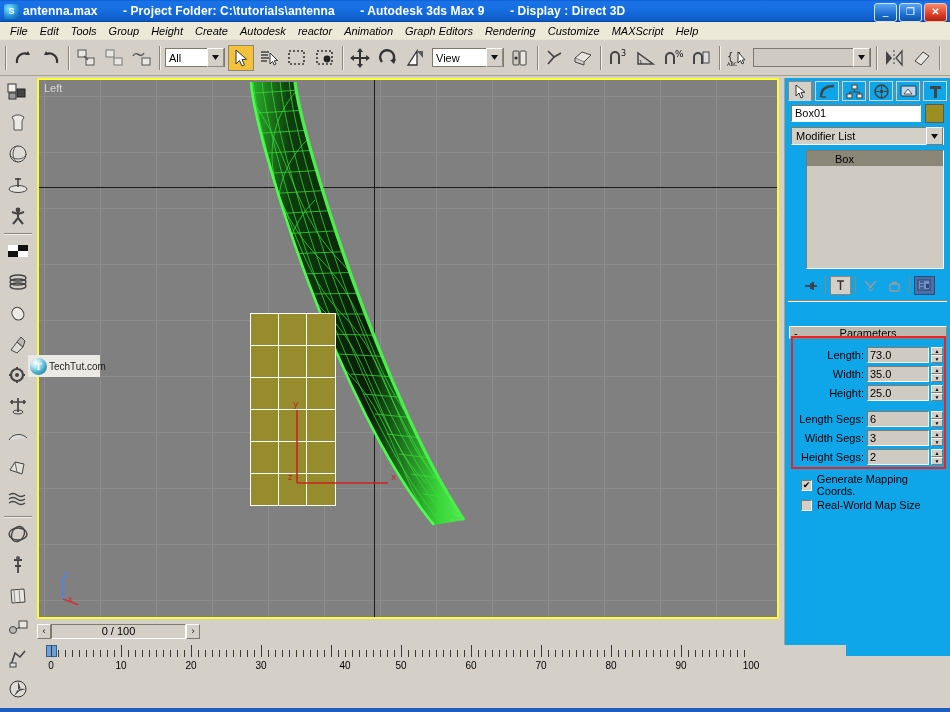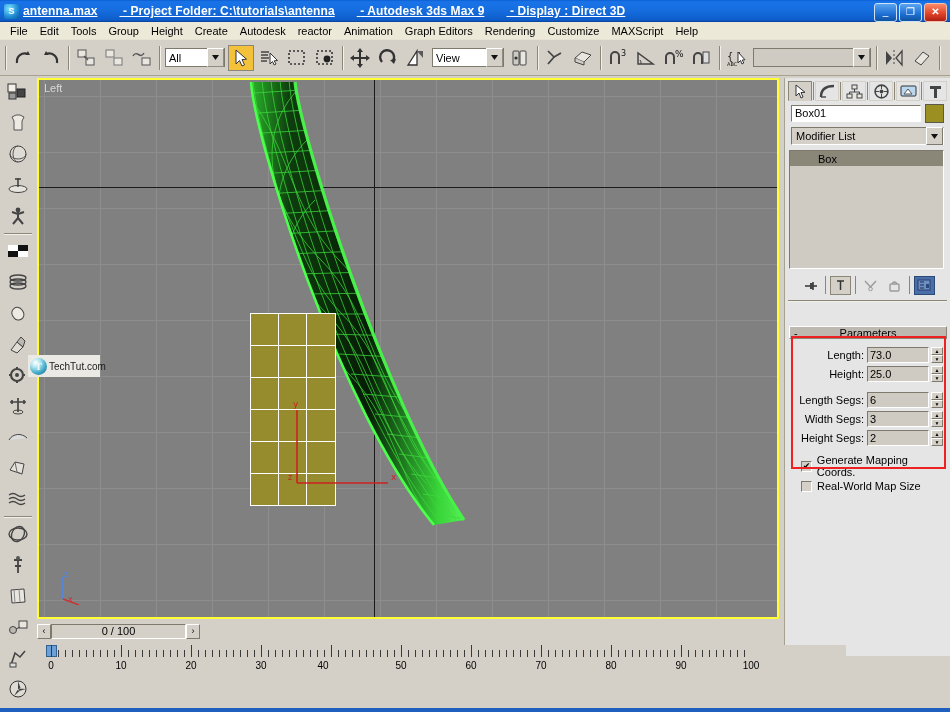--- a/index.html
+++ b/index.html
@@ -6,32 +6,32 @@
   body{width:950px;height:712px;overflow:hidden;font-family:"Liberation Sans",sans-serif;font-size:11px;color:#000;}
   #app{position:relative;width:950px;height:712px;background:#d4d0c8;}
 
   
   .titlebar{position:absolute;left:0;top:0;width:950px;height:22px;
     background:linear-gradient(to bottom,#0b5fd0 0%,#1973e8 8%,#166ee0 45%,#0d5cc8 92%,#083f96 100%);
     display:flex;align-items:center;}
   .tb-icon{width:15px;height:15px;margin:0 4px 0 4px;border-radius:2px;
     background:radial-gradient(circle at 35% 30%,#7fe4ff,#1f8bd4 60%,#0a5b9a);
     color:#fff;font-size:9px;font-weight:bold;text-align:center;line-height:15px;flex:none;}
-  .tb-title{color:#fff;font-weight:bold;font-size:12px;white-space:nowrap;letter-spacing:.1px;text-decoration:underline;}
+  .tb-title{color:#fff;font-weight:bold;font-size:12px;white-space:nowrap;letter-spacing:.1px;}
   .tb-seg{margin-right:22px;}
   .tb-btns{position:absolute;right:3px;top:3px;display:flex;gap:2px;}
   .tb-btn{width:21px;height:17px;border:1px solid #cfe3f7;border-radius:3px;color:#fff;
     font-size:10px;line-height:15px;text-align:center;
     background:linear-gradient(to bottom,#5ba4f0,#1d6fd4 60%,#10529f);}
   .tb-btn.close{background:linear-gradient(to bottom,#f88b6a,#e2452a 55%,#ad2010);border-color:#f5c0ae;font-weight:bold;}
 
   
   .menubar{position:absolute;left:0;top:22px;width:950px;height:17px;background:#ece9d8;
     display:flex;align-items:center;padding-left:4px;border-bottom:1px solid #e6e2d4;}
-  .menubar .mi{padding:1px 6px;font-size:11px;color:#000;white-space:nowrap;}
+  .menubar .mi{padding:1px 6px;font-size:11px;color:#000;white-space:nowrap;font-style:italic;}
 
   
   .toolbar{position:absolute;left:0;top:40px;width:950px;height:36px;background:#d4d0c8;
     border-bottom:1px solid #a6a292;display:flex;align-items:center;padding-left:2px;box-sizing:border-box;}
   .tbtn{width:26px;height:26px;margin:0 1px;border:1px solid transparent;background:#d4d0c8;
     display:flex;align-items:center;justify-content:center;box-sizing:border-box;position:relative;}
   .tbtn svg{display:block;}
   .tbtn.on{background:#f3c13a;border:1px solid #8a8678;}
   .tsep{width:1px;height:24px;background:#8a8678;margin:0 3px;box-shadow:1px 0 0 #f2f0e8;}
   .tselect{height:19px;width:60px;background:#fff;border:1px solid #7d7a6d;
@@ -65,36 +65,36 @@
   
   .watermark{position:absolute;left:28px;top:355px;width:72px;height:22px;background:#ebe9e4;
     display:flex;align-items:center;padding-left:2px;box-sizing:border-box;z-index:40;}
   .wm-orb{width:17px;height:17px;border-radius:50%;flex:none;margin-right:2px;
     background:radial-gradient(circle at 33% 28%,#ffffff 2%,#a8e2ef 30%,#3fa8c6 62%,#13617d 100%);
     color:#eef9fd;font-size:10px;font-weight:bold;text-align:center;line-height:17px;font-family:"Liberation Serif",serif;}
   .wm-txt{font-size:10px;font-weight:bold;color:#1a1a1a;}
   .wm-txt span{font-weight:normal;}
 
   
-  .cmdpanel{position:absolute;left:784px;top:78px;width:166px;height:578px;background:#e5e5e5;
+  .cmdpanel{position:absolute;left:784px;top:78px;width:166px;height:578px;background:#0ea5e9;
     border-left:1px solid #a6a292;box-sizing:border-box;}
   .cp-tabs{display:flex;align-items:center;height:22px;padding:2px 1px 0 3px;}
   .cp-tab{width:24px;height:20px;display:flex;align-items:center;justify-content:center;
     border:1px solid #d4d0c8;box-sizing:border-box;}
   .cp-tab.sel{border:1px solid #8a8678;border-bottom-color:#d4d0c8;background:#d4d0c8;}
   .cp-tdiv{width:1px;height:18px;background:#8a8678;margin:0 1px;}
   .cp-row{display:flex;align-items:center;padding:2px 6px;}
   .namebox{flex:1;height:17px;background:#fff;border:1px solid #7d7a6d;border-right-color:#fff;border-bottom-color:#fff;
     font-size:11px;padding:1px 3px;box-sizing:border-box;}
   .colorsw{width:17px;height:17px;background:#9b8f22;border:1px solid #5c5a50;margin-left:4px;}
   .modlist{flex:1;height:18px;background:#d4d0c8;border:1px solid #7d7a6d;border-right-color:#fff;border-bottom-color:#fff;
     display:flex;align-items:center;padding-left:4px;font-size:11px;box-sizing:border-box;}
   .modlist .arrow{margin-left:auto;width:15px;height:16px;background:#d4d0c8;border:1px solid #7d7a6d;
     border-top-color:#fff;border-left-color:#fff;display:flex;align-items:center;justify-content:center;}
-  .stack{margin:3px 6px 0 4px;height:119px;background:#cfcbc2;border:1px solid #7d7a6d;
+  .stack{margin:3px 6px 0 21px;height:119px;background:#cfcbc2;border:1px solid #7d7a6d;
     border-right-color:#fff;border-bottom-color:#fff;box-sizing:border-box;}
   .stack-item{height:15px;background:#8a8678;color:#000;font-size:11px;padding-left:28px;
     display:flex;align-items:center;box-sizing:border-box;}
   .stackbtns{display:flex;align-items:center;justify-content:center;height:22px;gap:3px;margin-top:5px;}
   .sbtn{width:21px;height:19px;display:flex;align-items:center;justify-content:center;box-sizing:border-box;}
   .sbtn.framed{border:1px solid #8a8678;background:#d4d0c8;}
   .sbtn.blue{background:#4a6fa8;border:1px solid #2c4a78;}
   .hrule{height:1px;background:#8a8678;margin:4px 3px 0 3px;box-shadow:0 1px 0 #f2f0e8;}
 
   .paramsbox{position:absolute;left:4px;top:248px;width:158px;}
@@ -700,20 +700,28 @@
     <div class="paramsbox">
       <div class="rollup-title">
         <span class="minus">-</span>
         <span>Parameters</span>
       </div>
 
       <div style="height:6px"></div>
       <div class="prow">
         <span class="plabel">Length:</span>
         <span class="pfield">73.0</span>
+        <span class="spin">
+            <div>▲</div>
+            <div>▼</div>
+          </span>
+      </div>
+      <div class="prow">
+        <span class="plabel">Width:</span>
+        <span class="pfield">35.0</span>
         <span class="spin">
             <div>▲</div>
             <div>▼</div>
           </span>
       </div>
       <div class="prow">
         <span class="plabel">Height:</span>
         <span class="pfield">25.0</span>
         <span class="spin">
             <div>▲</div>
@@ -863,21 +871,21 @@
       <div class="tick" style="left:663px;height:7px"></div>
     <div class="tick" style="left:670px;height:7px"></div>
       <div class="tick" style="left:677px;height:7px"></div>
     <div class="tick" style="left:684px;height:7px"></div>
       <div class="tick" style="left:691px;height:7px"></div>
     <div class="tick" style="left:698px;height:7px"></div>
     <div class="tlabel" style="left:5px">0</div>
     <div class="tlabel" style="left:75px">10</div>
     <div class="tlabel" style="left:145px">20</div>
     <div class="tlabel" style="left:215px">30</div>
-    <div class="tlabel" style="left:277px">40</div>
+    <div class="tlabel" style="left:299px">40</div>
     <div class="tlabel" style="left:355px">50</div>
     <div class="tlabel" style="left:425px">60</div>
     <div class="tlabel" style="left:495px">70</div>
     <div class="tlabel" style="left:565px">80</div>
     <div class="tlabel" style="left:635px">90</div>
     <div class="tlabel" style="left:705px">100</div>
   </div>
 
   <div class="statusbar">
 

